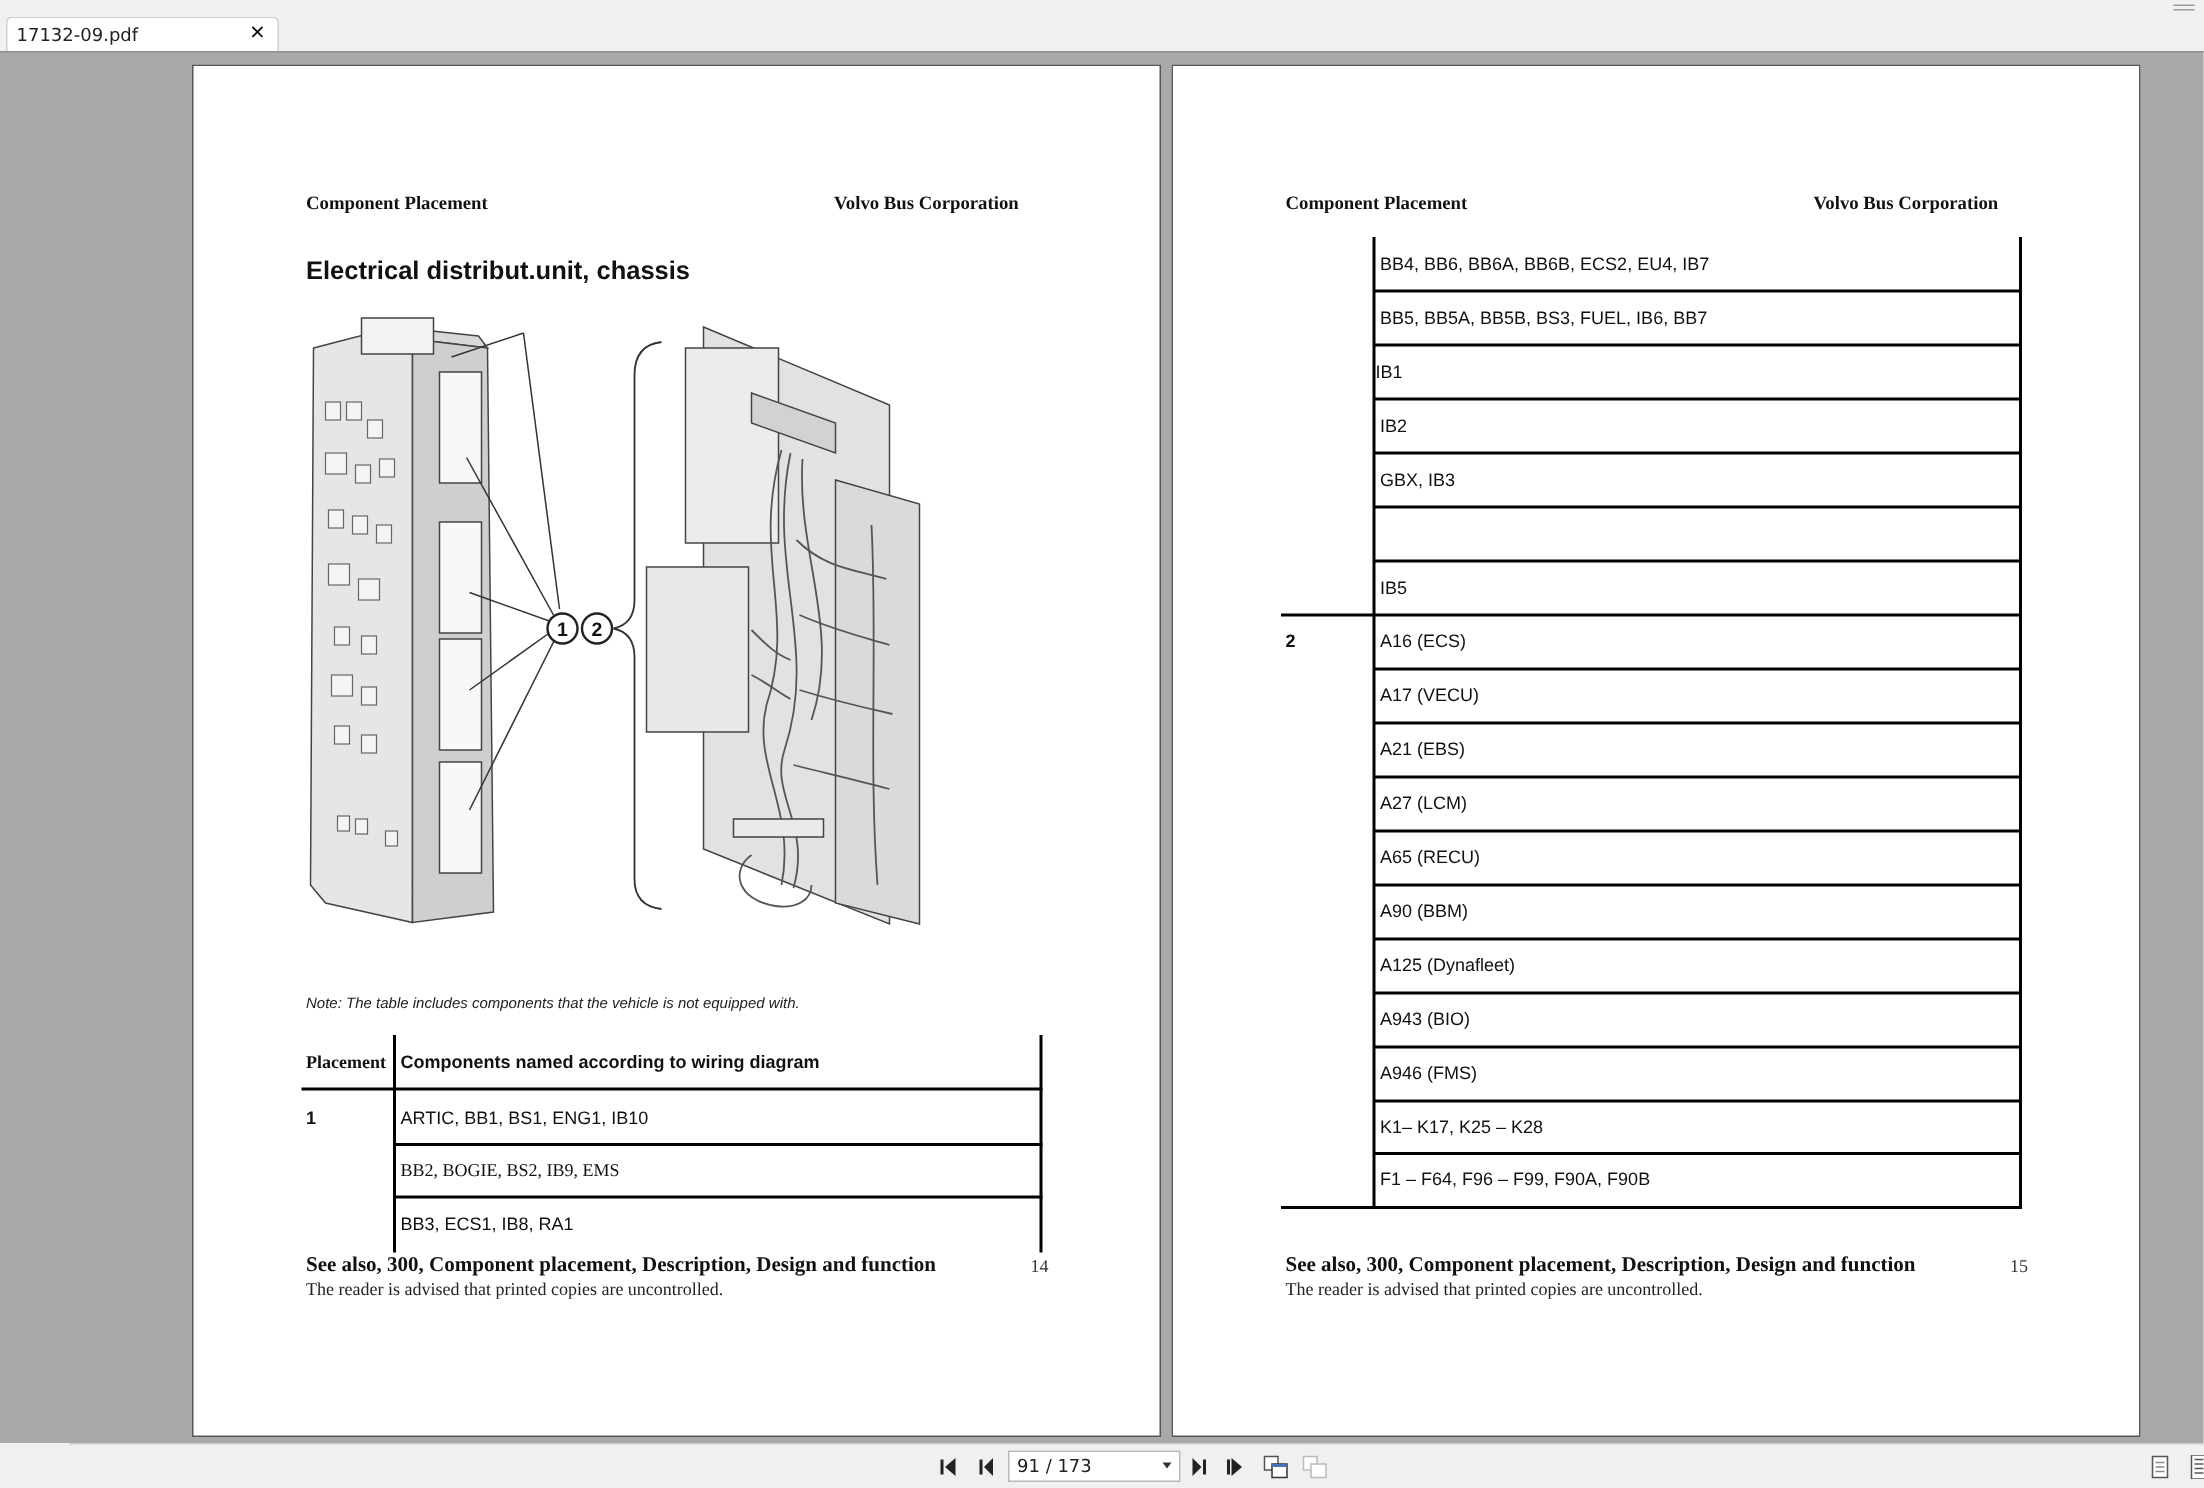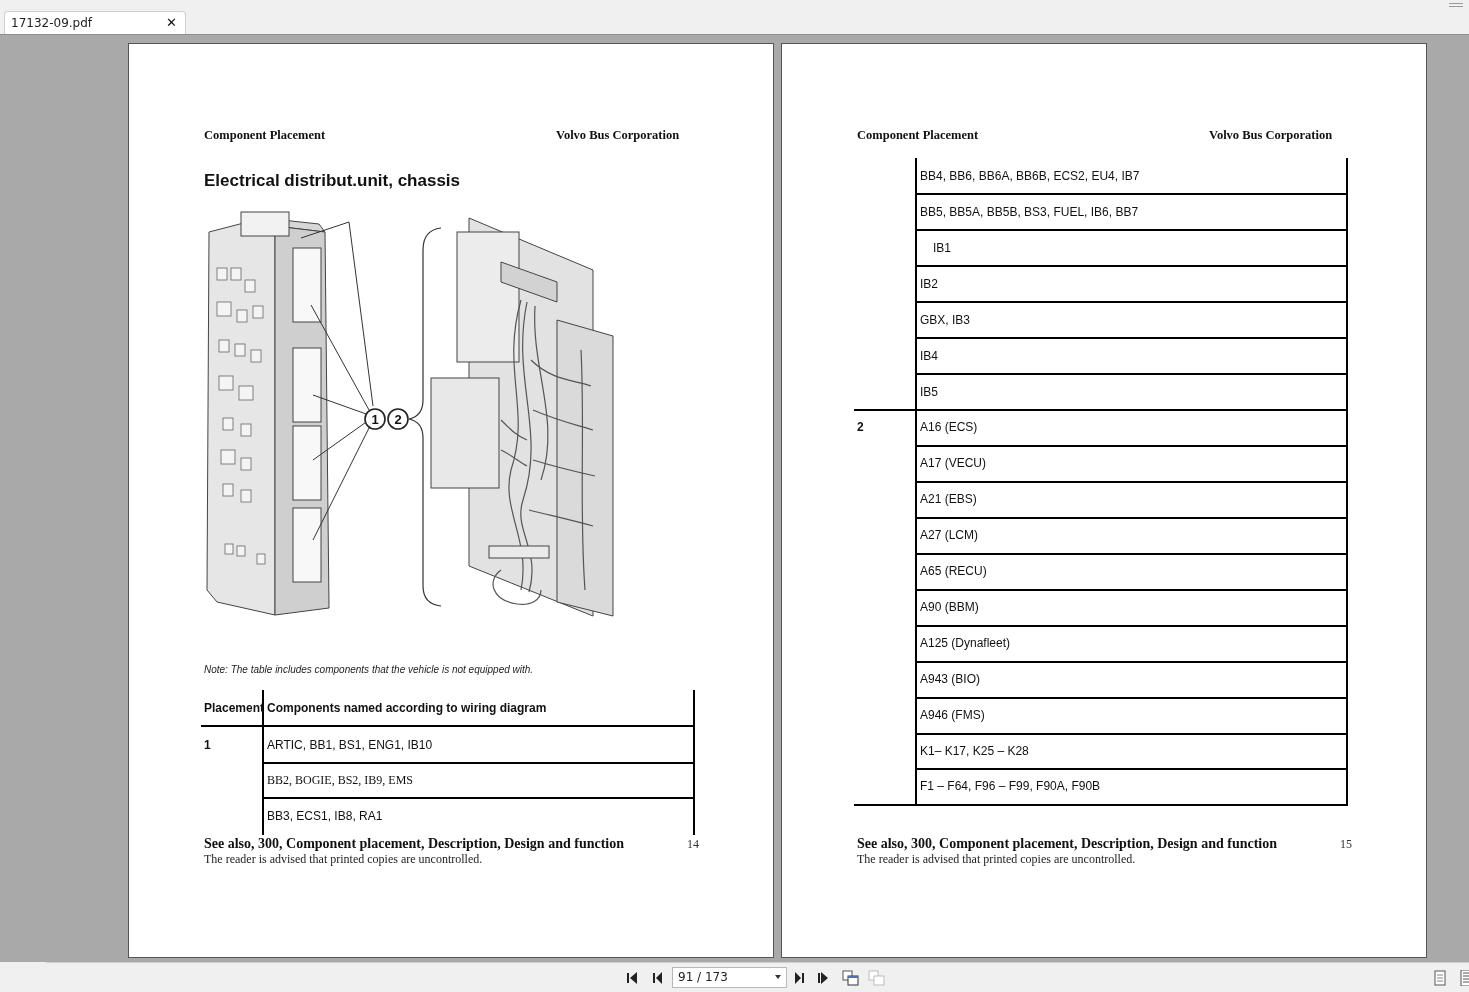--- a/index.html
+++ b/index.html
@@ -137,21 +137,21 @@
       </g>
       <rect x="288" y="336" width="60" height="12" fill="#eaeaea" stroke="#444"></rect>
     </svg>
 
     <div class="note">Note: The table includes components that the vehicle is not equipped with.</div>
 
     <div class="tbl" style="left:72px; top:646px; width:496px; height:145px;">
       <div class="vline" style="left:61px; top:0; height:145px;"></div>
       <div class="vline" style="left:492px; top:0; height:145px;"></div>
       <div class="row" style="top:0; width:494px;">
-        <div class="cell" style="left:0; font-weight:bold; height:36px; line-height:36px;">Placement</div>
+        <div class="cell" style="left:0; font-weight:bold; height:36px; line-height:36px;font-family:Liberation Serif, serif;">Placement</div>
         <div class="cell" style="left:63px; font-weight:bold;">Components named according to wiring diagram</div>
       </div>
       <div class="hline" style="left:0; top:35px; width:494px;"></div>
       <div class="row" style="top:37px; width:494px;">
         <div class="cell" style="left:0; font-weight:bold;">1</div>
         <div class="cell" style="left:63px;">ARTIC, BB1, BS1, ENG1, IB10</div>
       </div>
       <div class="hline" style="left:62px; top:72px; width:432px;"></div>
       <div class="row" style="top:72px; width:494px;font-family:Liberation Serif, serif;">
         <div class="cell" style="left:63px;">BB2, BOGIE, BS2, IB9, EMS</div>
@@ -178,34 +178,31 @@
       <div class="row" style="top:0; width:494px;">
           <div class="cell" style="left:0;font-weight:bold;"></div>
           <div class="cell" style="left:63px;">BB4, BB6, BB6A, BB6B, ECS2, EU4, IB7</div>
         </div>
       <div class="hline" style="left:62px; top:35px; width:432px;"></div>
       <div class="row" style="top:36px; width:494px;">
           <div class="cell" style="left:63px;">BB5, BB5A, BB5B, BS3, FUEL, IB6, BB7</div>
         </div>
       <div class="hline" style="left:62px; top:71px; width:432px;"></div>
       <div class="row" style="top:72px; width:494px;">
-          <div class="cell" style="left:76px;">IB1</div>
+          <div class="cell" style="left:60px;">IB1</div>
         </div>
       <div class="hline" style="left:62px; top:107px; width:432px;"></div>
       <div class="row" style="top:108px; width:494px;">
           <div class="cell" style="left:63px;">IB2</div>
         </div>
       <div class="hline" style="left:62px; top:143px; width:432px;"></div>
       <div class="row" style="top:144px; width:494px;">
           <div class="cell" style="left:63px;">GBX, IB3</div>
         </div>
       <div class="hline" style="left:62px; top:179px; width:432px;"></div>
-      <div class="row" style="top:180px; width:494px;">
-          <div class="cell" style="left:63px;">IB4</div>
-        </div>
       <div class="hline" style="left:62px; top:215px; width:432px;"></div>
       <div class="row" style="top:216px; width:494px;">
           <div class="cell" style="left:63px;">IB5</div>
         </div>
       <div class="hline" style="left:0; top:251px; width:494px;"></div>
       <div class="row" style="top:251px; width:494px;">
           <div class="cell" style="left:0;font-weight:bold;">2</div>
           <div class="cell" style="left:63px;">A16 (ECS)</div>
         </div>
       <div class="hline" style="left:62px; top:287px; width:432px;"></div>

